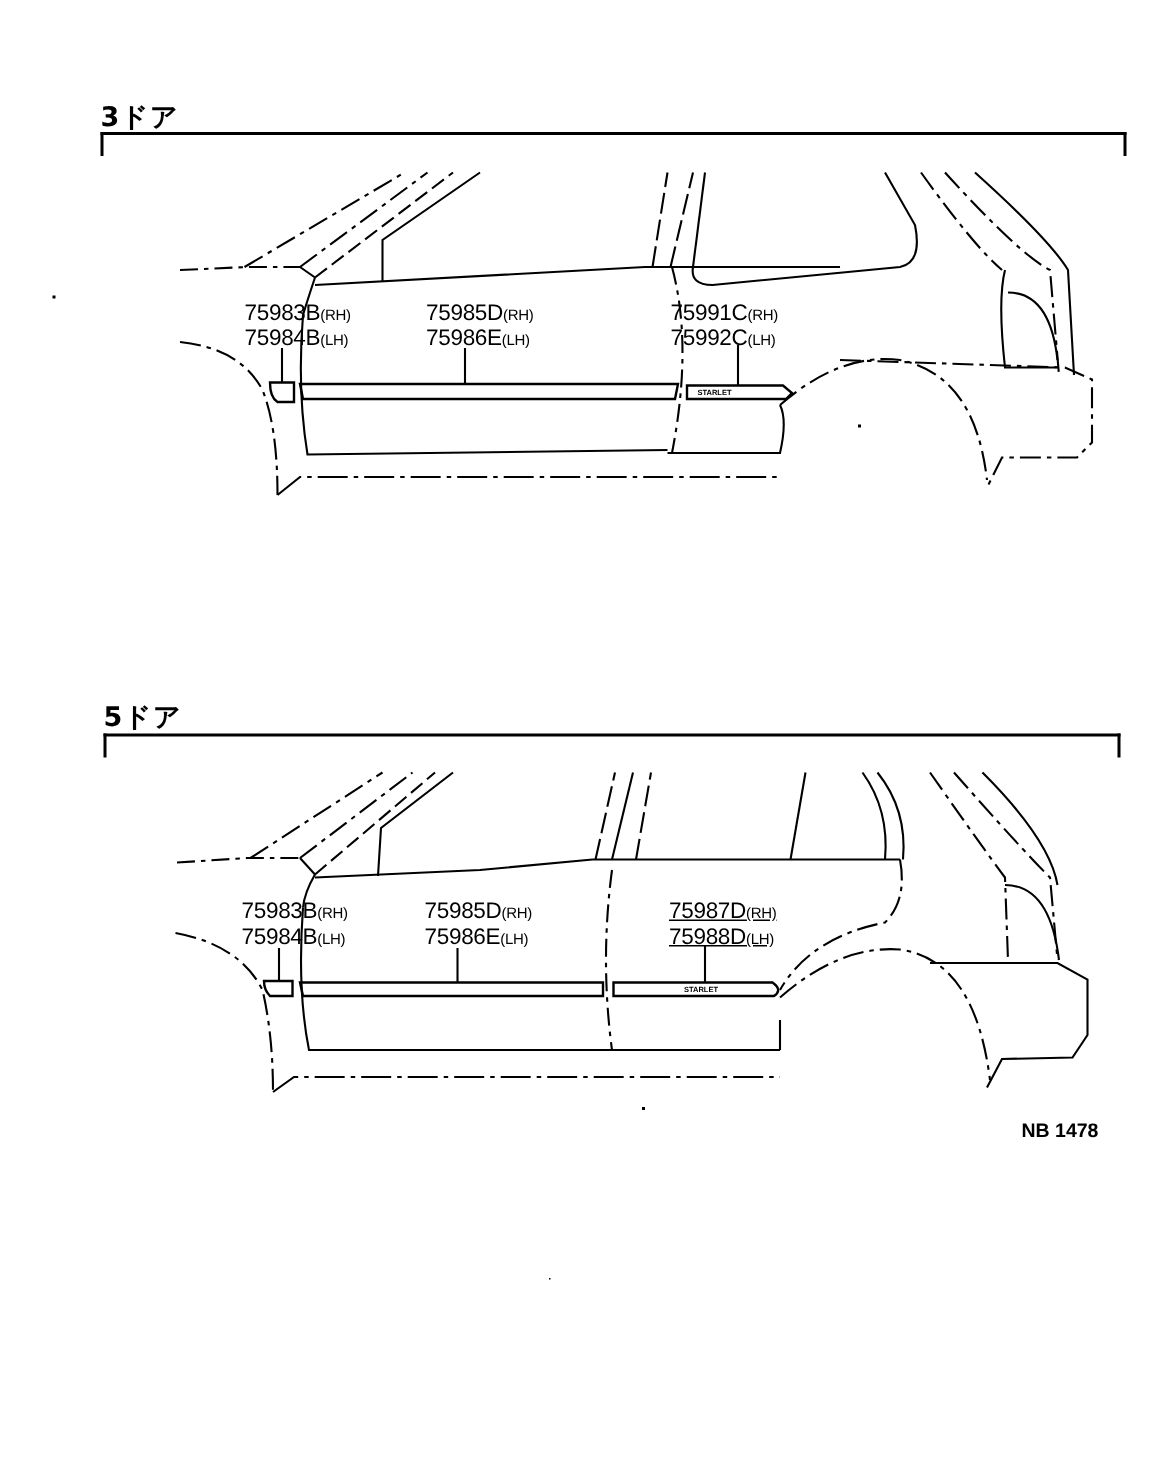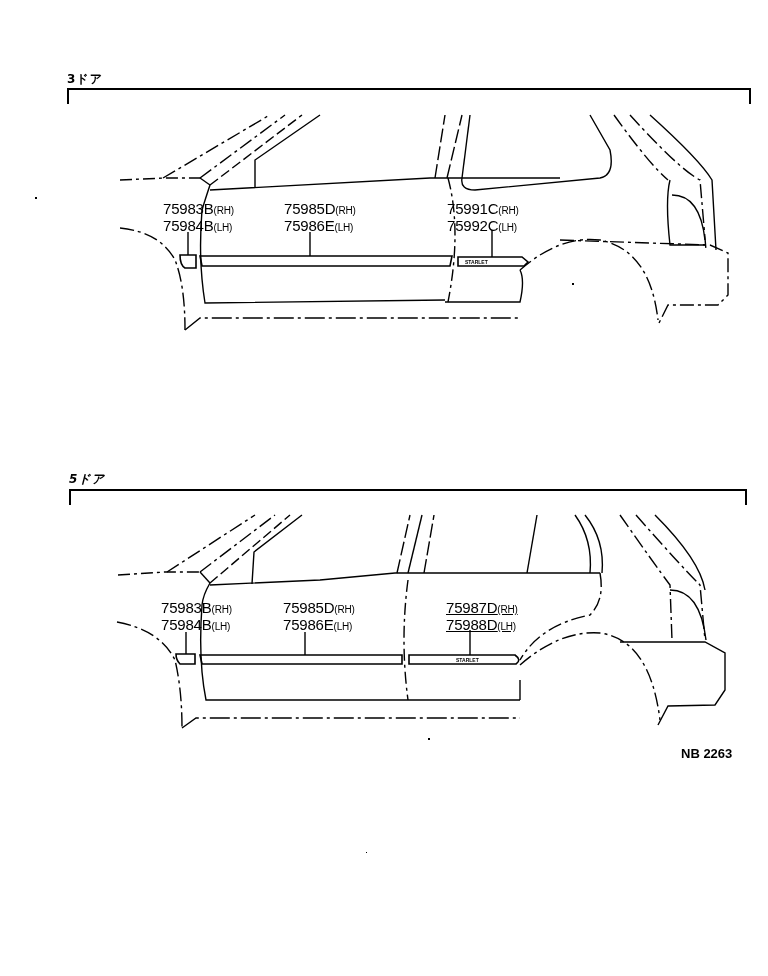--- a/index.html
+++ b/index.html
@@ -1,17 +1,17 @@
 <!DOCTYPE html>
 <html><head>
   <meta charset="utf-8">
   <style>
     html, body { margin: 0; padding: 0; background: #ffffff; }
     body { width: 768px; height: 976px; position: relative; overflow: hidden; font-family: "Liberation Sans", sans-serif; color: #000; }
-    .section-title { position: absolute; font-family: "DejaVu Sans", sans-serif; font-size: 12px; font-weight: bold; letter-spacing: 1px; line-height: 14px; }
+    .section-title { position: absolute; font-family: "DejaVu Sans", sans-serif; font-size: 18px; font-weight: bold; letter-spacing: 1px; line-height: 14px; }
     .bracket { position: absolute; border-top: 2px solid #000; border-left: 2px solid #000; border-right: 2px solid #000; height: 14px; }
     svg.car { position: absolute; left: 0; top: 0; }
     .part { position: absolute; font-family: "Liberation Sans", sans-serif; font-size: 15px; line-height: 15px; white-space: nowrap; letter-spacing: -0.2px; }
     .part .side { font-size: 10px; text-align: right; }
     .doc-code { position: absolute; font-family: "Liberation Sans", sans-serif; font-size: 13px; font-weight: bold; }
     .dot { position: absolute; width: 2px; height: 2px; background: #000; }
     .emblem { font-family: "Liberation Sans", sans-serif; font-size: 5px; font-weight: bold; }
   </style>
 </head>
 <body>
@@ -69,21 +69,21 @@
 </div>
 <div class="part" style="left:284px; top:201px;">
   <div><span>75985D</span><span class="side">(RH)</span></div>
   <div><span>75986E</span><span class="side">(LH)</span></div>
 </div>
 <div class="part" style="left:447px; top:201px;">
   <div><span>75991C</span><span class="side">(RH)</span></div>
   <div><span>75992C</span><span class="side">(LH)</span></div>
 </div>
 
-<div class="section-title" style="left:69px; top:472px;font-style:italic;">5ドア</div>
+<div class="section-title" style="left:69px; top:472px;">5ドア</div>
 <div class="bracket" style="left:69px; top:489px; width:674px;"></div>
 
 <svg class="car" width="768" height="976" viewBox="0 0 768 976" fill="none" stroke="#000" stroke-width="1.4">
 
   <path d="M118 575 L165 572 L200 572" stroke-dasharray="12 4 3 4"></path>
   <path d="M117 622 Q160 630 175 660 Q182 690 182 728" stroke-dasharray="14 4 3 4"></path>
 
   <path d="M167 572 L255 515" stroke-dasharray="14 4 3 4"></path>
   <path d="M200 572 L275 515" stroke-dasharray="14 4 3 4"></path>
   <path d="M210 583 L290 515" stroke-dasharray="10 4"></path>
@@ -132,18 +132,18 @@
 </div>
 <div class="part" style="left:283px; top:600px;">
   <div><span>75985D</span><span class="side">(RH)</span></div>
   <div><span>75986E</span><span class="side">(LH)</span></div>
 </div>
 <div class="part" style="left:446px; top:600px;text-decoration:underline;">
   <div><span>75987D</span><span class="side">(RH)</span></div>
   <div><span>75988D</span><span class="side">(LH)</span></div>
 </div>
 
-<div class="doc-code" style="left:681px; top:746px;">NB 2263</div>
+<div class="doc-code" style="left:681px; top:746px;">NB 1478</div>
 
 <div class="dot" style="left:35px; top:197px;"></div>
 <div class="dot" style="left:572px; top:283px;"></div>
 <div class="dot" style="left:428px; top:738px;"></div>
 <div class="dot" style="left:366px; top:852px; width:1px; height:1px;"></div>
 
 </body></html>

